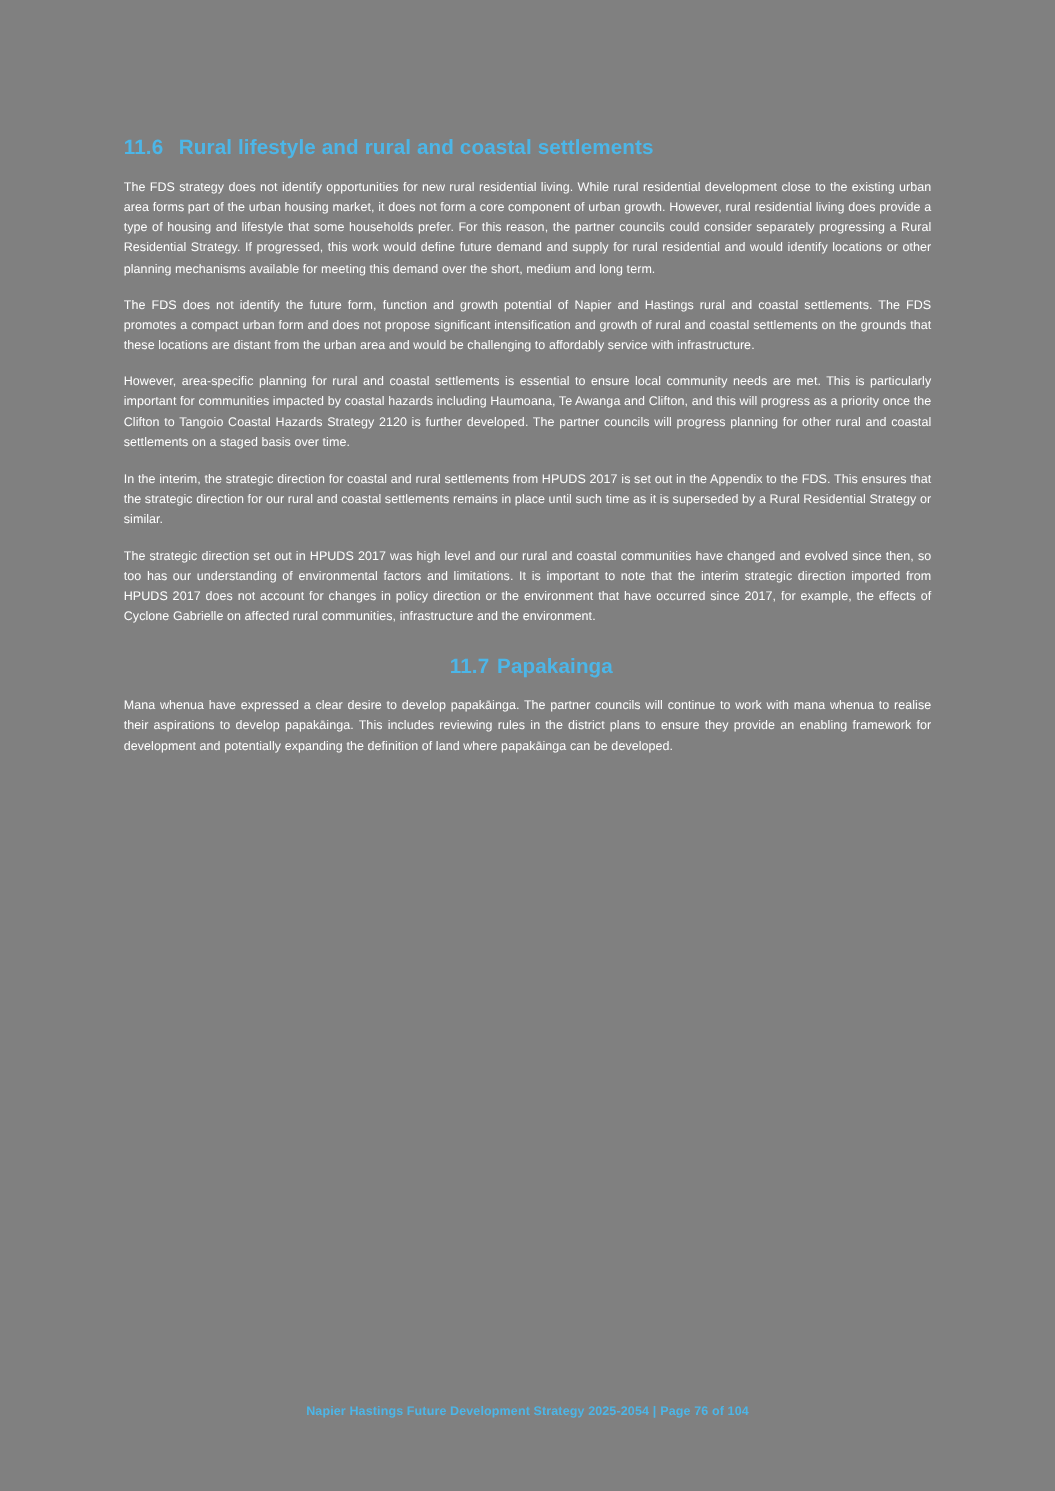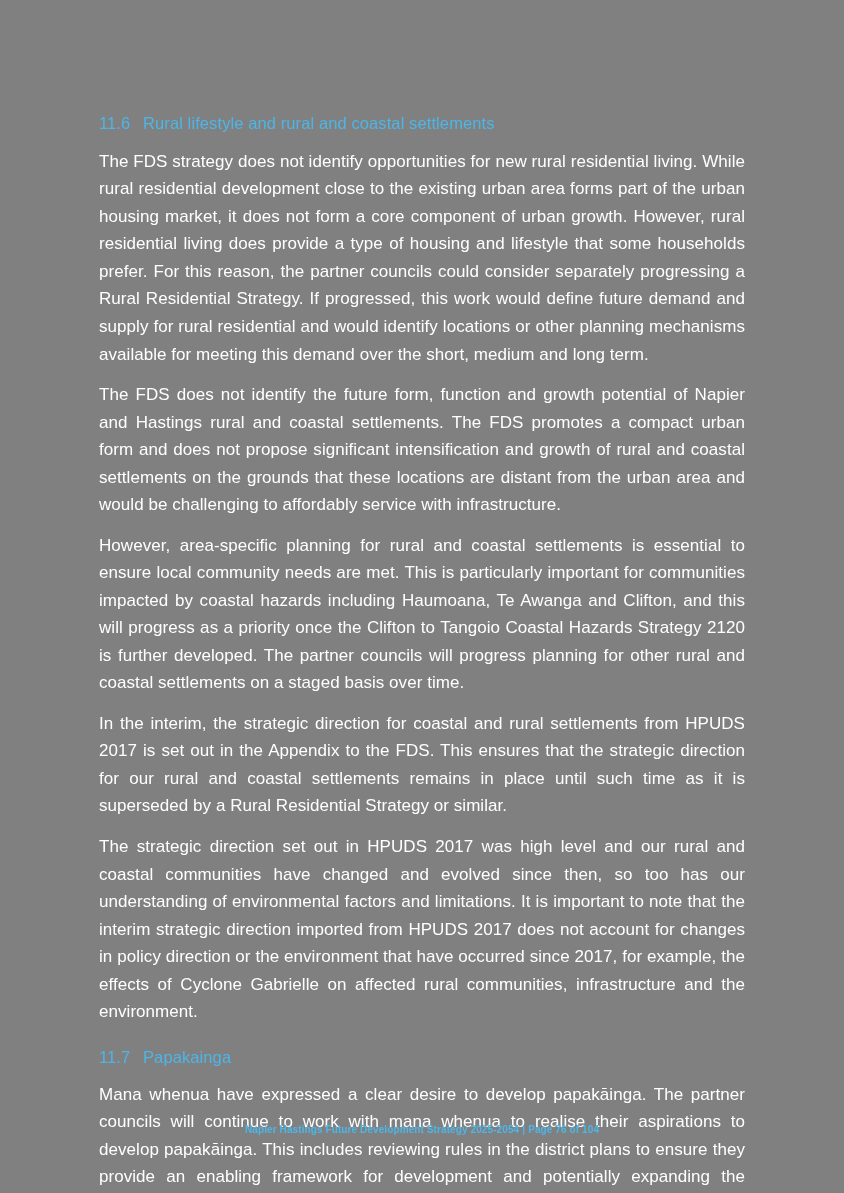--- a/index.html
+++ b/index.html
@@ -21,36 +21,37 @@
     background: #808080;
   }
   .content {
     position: absolute;
     left: 99px;
     top: 105px;
     width: 646px;
   }
   h2.heading {
     font-size: 16.5px;
-    font-weight: normal;
+    font-weight: bold;
     color: #4cb6e8;
-    margin: 9px 0 14px 0;
+    margin: 4px 0 14px 0;
     letter-spacing: 0.1px;
     line-height: 1.2;
   }
   h2.heading .num {
     display: inline-block;
     min-width: 44px;
   }
   h2.heading.second {
     margin-top: 22px;
     margin-bottom: 13px;
+    text-align: center;
   }
   p.body-text {
-    font-size: 17px;
+    font-size: 10px;
     line-height: 1.62;
     color: #ffffff;
     margin: 0 0 13px 0;
     text-align: justify;
     letter-spacing: 0.05px;
   }
   .footer {
     position: absolute;
     left: 0;
     right: 0;

